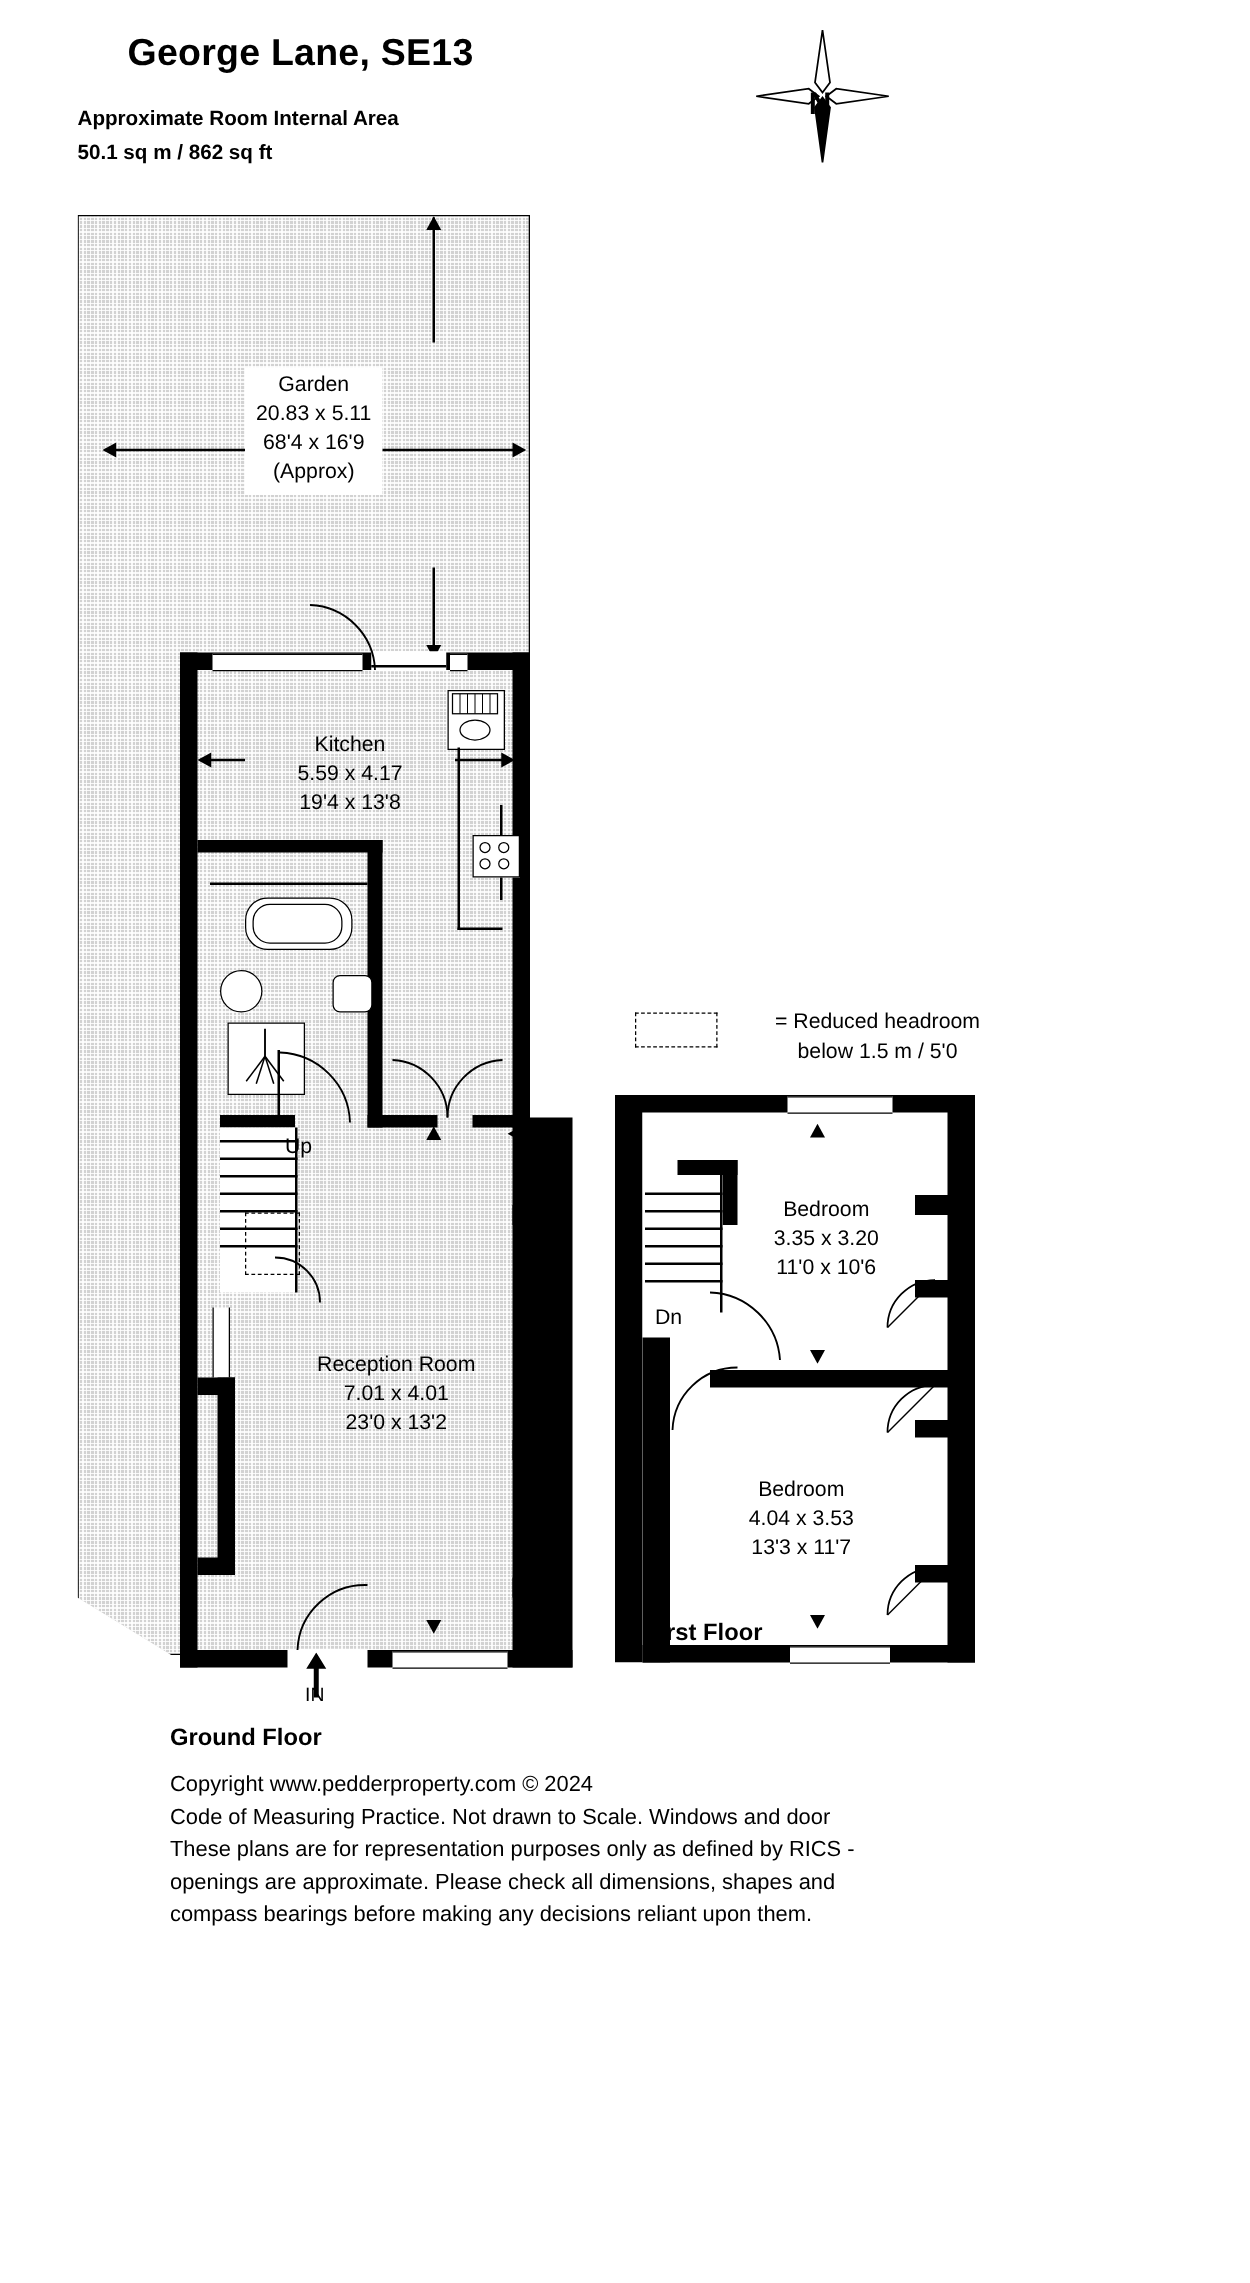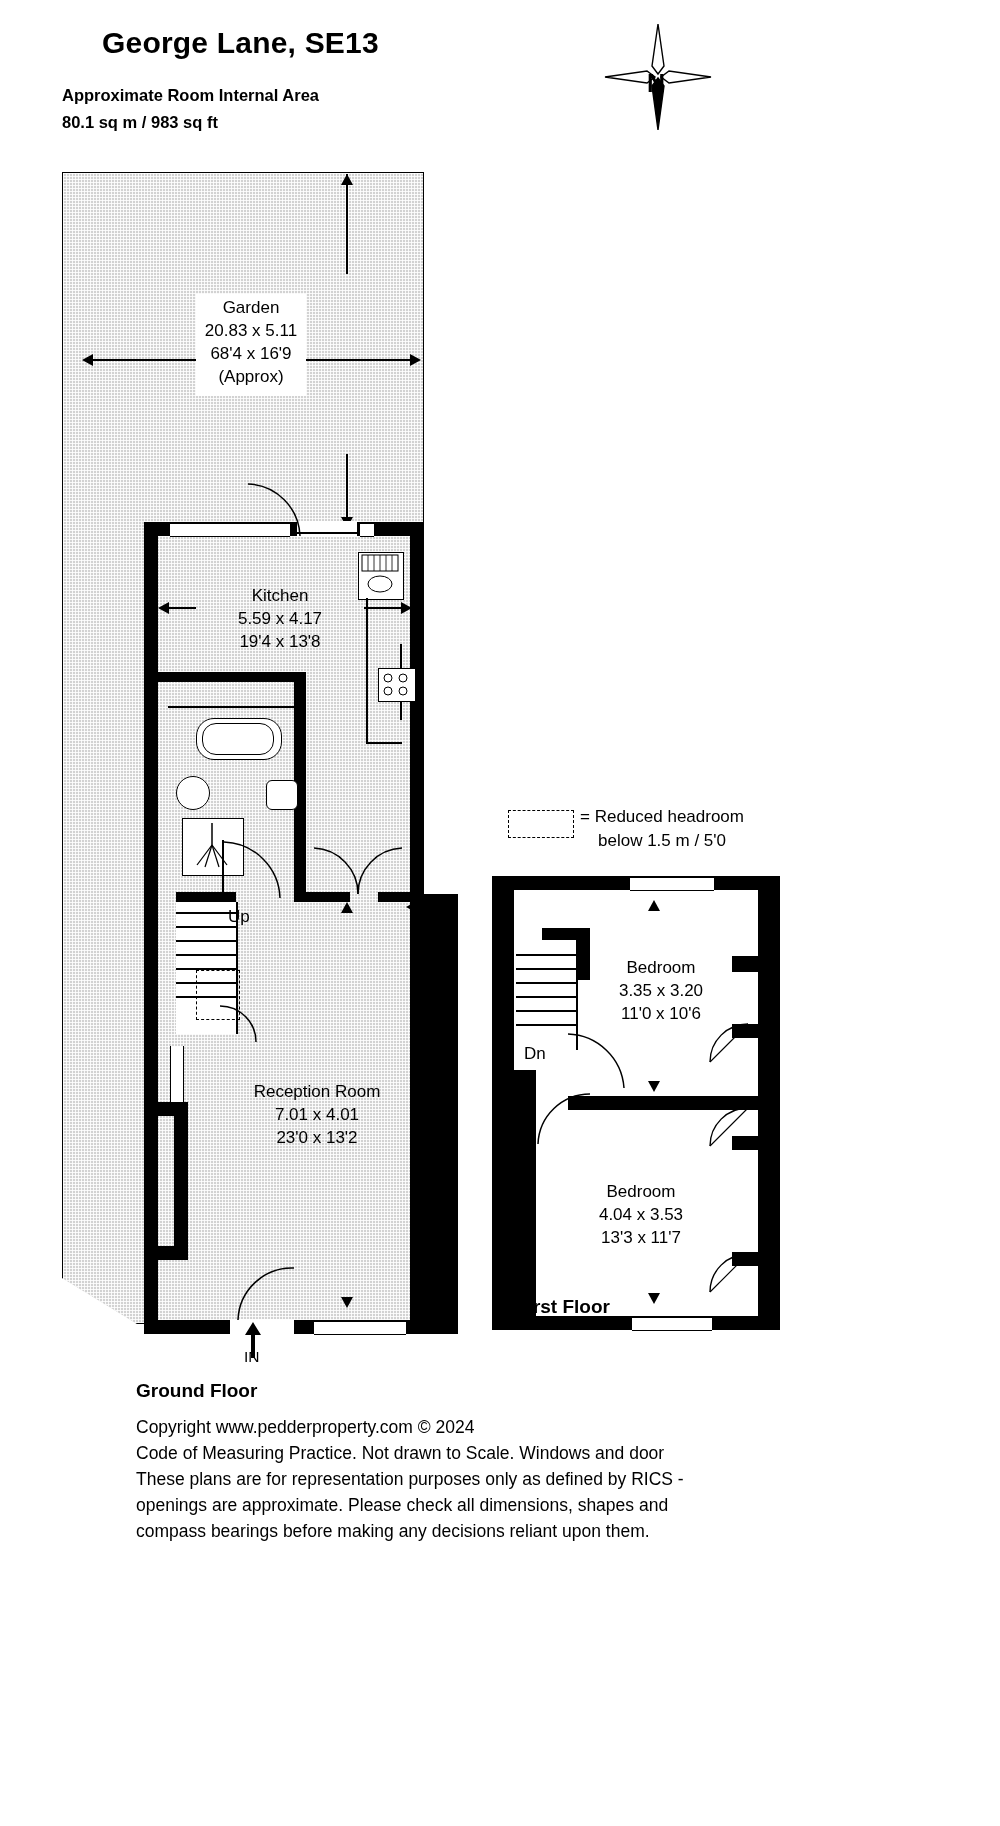--- a/index.html
+++ b/index.html
@@ -91,20 +91,21 @@
   }
   .legend-box {
     position: absolute;
     border: 1px dashed #000;
     background: #fff;
   }
   .legend-text {
     position: absolute;
     font-size: 17px;
     line-height: 24px;
+    margin-left: 40px;
   }
   .footer {
     position: absolute;
     left: 136px;
     top: 1414px;
     width: 700px;
     font-size: 17.5px;
     line-height: 26px;
   }
   .dim-arrow {
@@ -149,21 +150,21 @@
     background: #fff;
   }
 </style>
 </head>
 <body>
 
 <div class="root">
 
   <div class="title">George Lane, SE13</div>
   <div class="subtitle-1">Approximate Room Internal Area</div>
-  <div class="subtitle-2">80.1 sq m / 983 sq ft</div>
+  <div class="subtitle-2">50.1 sq m / 862 sq ft</div>
 
   <div class="compass">
     <svg width="110" height="110" viewBox="0 0 110 110">
       <polygon points="55,2 61,44 55,52 49,44" fill="#fff" stroke="#000" stroke-width="1.4"></polygon>
       <polygon points="55,108 61,64 55,56 49,64" fill="#000" stroke="#000" stroke-width="1.4"></polygon>
       <polygon points="2,55 44,49 52,55 44,61" fill="#fff" stroke="#000" stroke-width="1.4"></polygon>
       <polygon points="108,55 66,49 58,55 66,61" fill="#fff" stroke="#000" stroke-width="1.4"></polygon>
     </svg>
     <div class="letter">N</div>
   </div>

